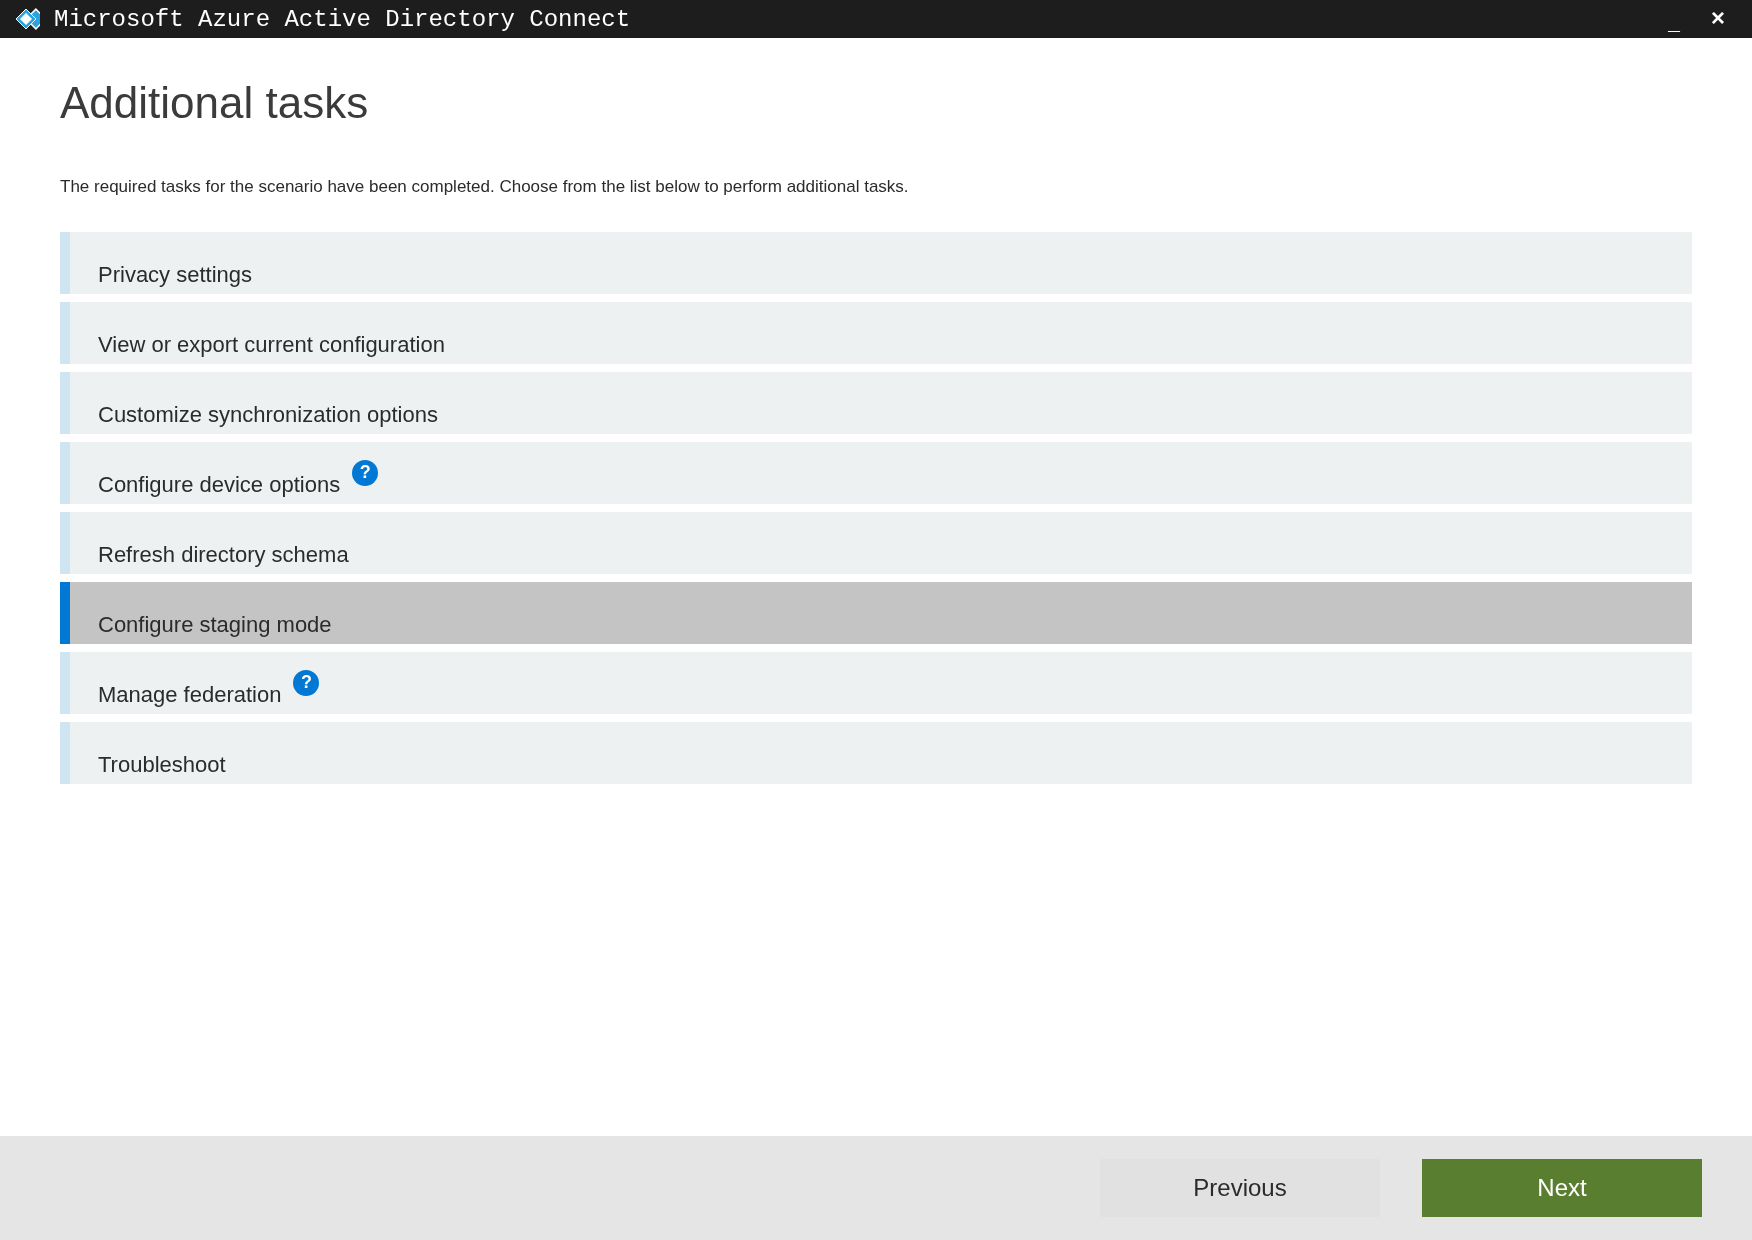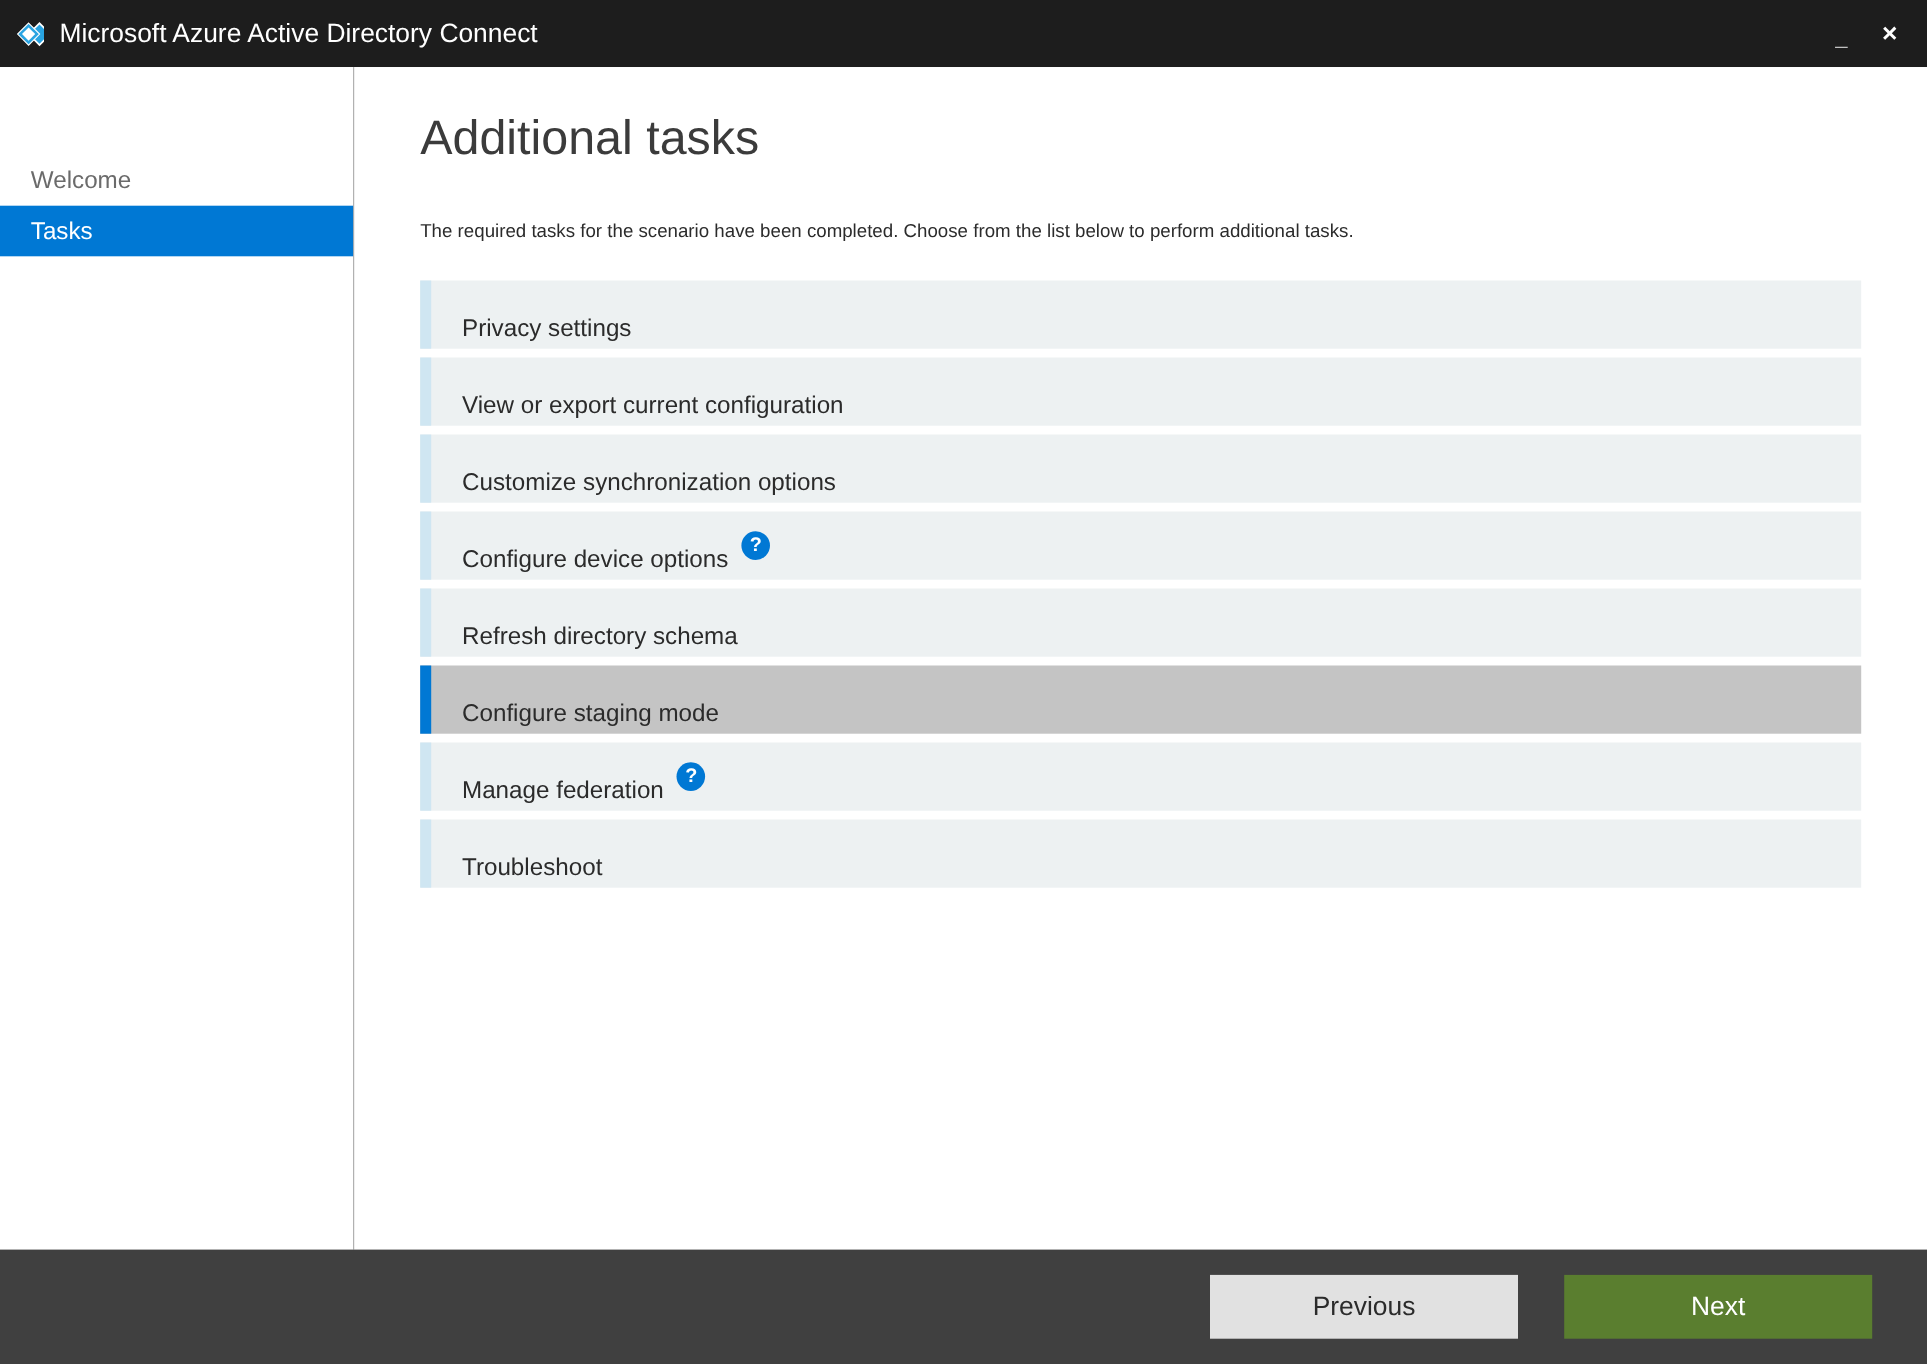--- a/index.html
+++ b/index.html
@@ -8,25 +8,26 @@
     background: #ffffff;
     width: 1752px;
     height: 1240px;
     overflow: hidden;
     display: flex;
     flex-direction: column;
   }
   .titlebar {
     background: #1d1d1d;
     color: #ffffff;
-    height: 61px;
+    height: 38px;
     display: flex;
     align-items: center;
     padding: 0 12px;
     flex-shrink: 0;
+    font-family: Liberation Mono, monospace;
   }
   .titlebar .logo {
     width: 28px;
     height: 28px;
     margin-right: 14px;
     display: flex;
     align-items: center;
     justify-content: center;
   }
   .titlebar .title {
@@ -127,21 +128,21 @@
     color: #ffffff;
     font-size: 18px;
     font-weight: bold;
     display: flex;
     align-items: center;
     justify-content: center;
     margin-left: 12px;
   }
 
   .footer {
-    background: #404040;
+    background: #e5e5e5;
     height: 104px;
     display: flex;
     align-items: center;
     justify-content: flex-end;
     padding: 4px 50px;
     gap: 42px;
     flex-shrink: 0;
   }
   .btn {
     width: 280px;
@@ -176,28 +177,20 @@
       <path d="M14 8 L20 14 L14 20 L8 14 Z" fill="#ffffff"></path>
     </svg>
   </div>
   <div class="title">Microsoft Azure Active Directory Connect</div>
   <div class="win-btn minimize">_</div>
   <div class="win-btn close">×</div>
 </div>
 
 <div class="body-area">
 
-  <div class="sidebar">
-    <div class="sidebar-item">
-      <span>Welcome</span>
-    </div>
-    <div class="sidebar-item active">
-      <span>Tasks</span>
-    </div>
-  </div>
 
   <div class="main">
     <h1 class="page-title">Additional tasks</h1>
     <p class="description">The required tasks for the scenario have been completed. Choose from the list below to perform additional tasks.</p>
 
     <div class="task-list">
 
       <div class="task-item">
         <div class="accent"></div>
         <span class="label">Privacy settings</span>

